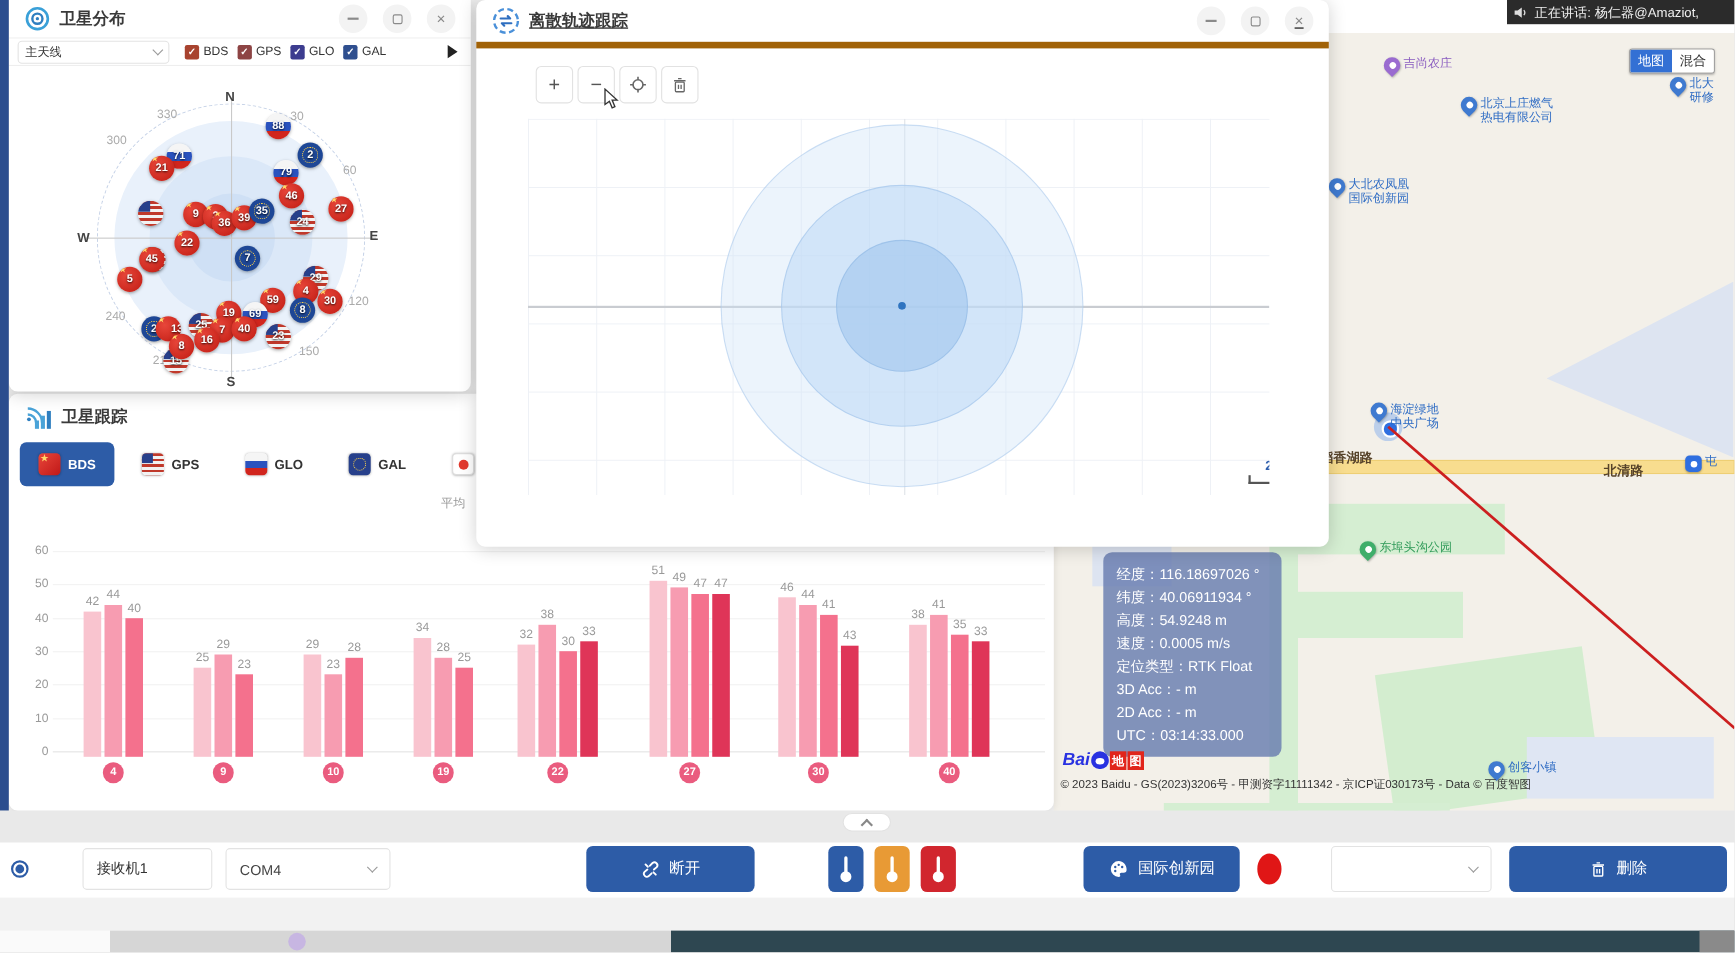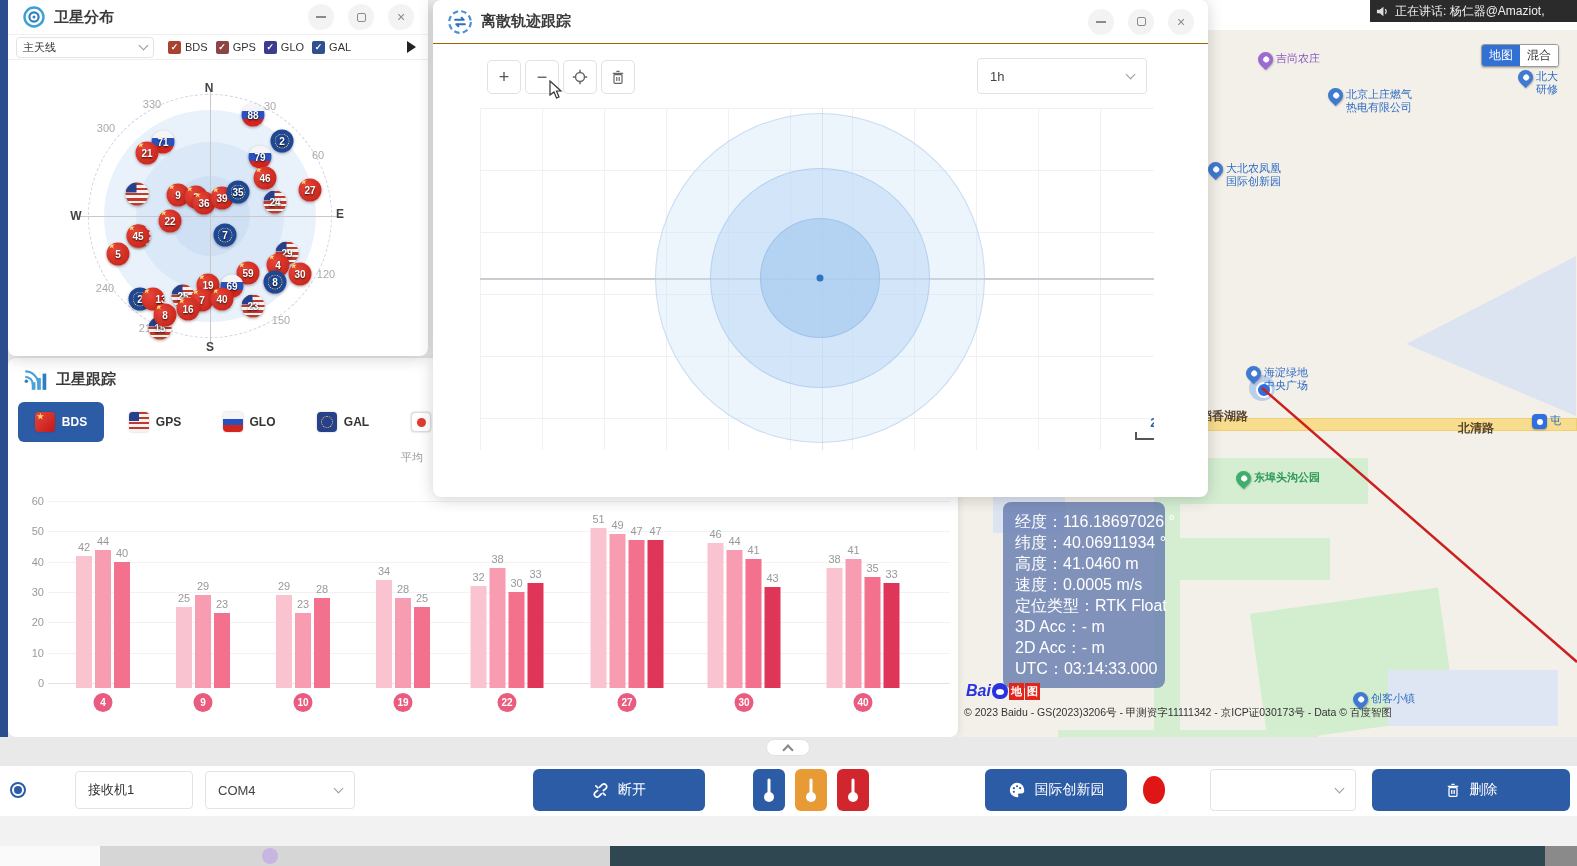--- a/index.html
+++ b/index.html
@@ -36,21 +36,21 @@
 .sat.BDS::before { content:"★"; position:absolute; left:2px; top:-1px; font-size:7px; color:#ffd76a; text-shadow:none; }
 .sat.GPS { background:repeating-linear-gradient(180deg,#c0392b 0 2.6px,#f2f2f2 2.6px 5.2px);margin-top:44px; }
 .sat.GPS::before { content:""; position:absolute; left:0; top:0; width:11px; height:10px; background:#27408b; }
 .sat.GLO { background:linear-gradient(180deg,#f5f5f5 0 34%,#2a52be 34% 67%,#d1251d 67% 100%); }
 .sat.GAL { background:#1e4796; }
 .sat.GAL::before { content:""; position:absolute; inset:4px; border:1px dotted #ffd24a; border-radius:50%; }
 .sat span { position:relative; z-index:1; }
 
 
 #win-traj { left:433px; top:0; width:775px; height:497px; z-index:4; }
-#win-traj .titlebar { height:44px; border-bottom:1px solid #a16207; }
+#win-traj .titlebar { height:44px; border-bottom:6px solid #a16207;text-decoration:underline; }
 .tool-btn { position:absolute; width:34px; height:34px; border:1px solid #e2e2e2; border-radius:5px; background:#fff; display:flex; align-items:center; justify-content:center; color:#555; font-size:18px; }
 #traj-range { position:absolute; left:544px; top:58px; width:170px; height:36px; }
 #traj-plot { position:absolute; left:47px; top:108px; width:674px; height:342px;
   background-image:linear-gradient(#eef1f6 1px, transparent 1px), linear-gradient(90deg,#eef1f6 1px, transparent 1px);
   background-size:62px 62px; overflow:hidden; }
 .tcirc { position:absolute; border-radius:50%; transform:translate(-50%,-50%); }
 #traj-scale { position:absolute; left:655px; top:308px; width:58px; text-align:center; }
 #traj-scale .lbl { font-size:12px; font-weight:bold; color:#2f5fae; }
 #traj-scale .bracket { height:8px; border-left:2px solid #555; border-right:2px solid #555; border-bottom:2px solid #555; margin-top:2px; }
 
@@ -93,21 +93,21 @@
 .poi.purple .pin { background:#9a6bd0; } .poi.purple .ptext { color:#8a5cc0; }
 .poi.green .pin { background:#3fae6a; } .poi.green .ptext { color:#2f9a58; }
 .poi.metro .pin { background:#2f6fe0; border-radius:4px; transform:none; } .poi.metro .ptext { color:#2f6cc4; }
 #pos-marker { position:absolute; width:26px; height:26px; border-radius:50%; background:rgba(64,134,238,.30); transform:translate(-50%,-50%); }
 #pos-marker::after { content:""; position:absolute; left:7px; top:7px; width:12px; height:12px; border-radius:50%; background:#2f6fe0; border:2px solid #fff; }
 #map-type { position:absolute; right:18px; top:14px; display:flex; border:1px solid #9a9a9a; border-radius:3px; overflow:hidden; box-shadow:0 1px 2px rgba(0,0,0,.25); }
 #map-type .mt { padding:2px 7px; font-size:12px; }
 #map-type .mt.active { background:#3370d4; color:#fff; }
 #map-type .mt.plain { background:#fff; color:#333; }
 #info-panel { position:absolute; left:45px; top:472px; width:162px; border-radius:8px; background:rgba(104,124,176,.82); padding:9px 12px; z-index:3; }
-#info-panel .row { font-size:16px; color:#fff; line-height:21px; white-space:nowrap; }
+#info-panel .row { font-size:13px; color:#fff; line-height:21px; white-space:nowrap; }
 #baidu-logo { position:absolute; left:8px; top:652px; display:flex; align-items:center; gap:1px; z-index:3; }
 #baidu-logo .bai { color:#2932e1; font-weight:bold; font-size:16px; font-style:italic; }
 #baidu-logo .paw { width:16px; height:16px; border-radius:50% 50% 45% 45%; background:#2932e1; position:relative; }
 #baidu-logo .paw::after { content:""; position:absolute; left:4px; top:6px; width:8px; height:6px; border-radius:50%; background:#fff; }
 #baidu-logo .rchar { background:#e1251b; color:#fff; font-size:11px; padding:1px 2px; font-weight:bold; }
 #map-copyright { position:absolute; left:6px; top:676px; font-size:10.5px; color:#333; z-index:3; white-space:nowrap; }
 #redline { position:absolute; left:0; top:0; z-index:2; }
 
 
 #strip-gray { position:absolute; left:0; top:737px; width:1577px; height:29px; background:#e9e9e9; z-index:5; }
@@ -180,21 +180,21 @@
             <div>国际创新园</div>
           </div>
         </div>
         <div class="poi blue" style="left: 288px; top: 336px;">
           <span class="pin"></span>
           <div class="ptext">
             <div>海淀绿地</div>
             <div>中央广场</div>
           </div>
         </div>
-        <div class="poi green" style="left: 278px; top: 441px; font-weight: bold;">
+        <div class="poi green" style="left: 278px; top: 462px;">
           <span class="pin"></span>
           <div class="ptext">
             <div>东埠头沟公园</div>
           </div>
         </div>
         <div class="poi blue" style="left: 395px; top: 662px;">
           <span class="pin"></span>
           <div class="ptext">
             <div>创客小镇</div>
           </div>
@@ -210,21 +210,21 @@
         <span class="roadlabel" style="left: 500px; top: 390px;">北清路</span>
         <span class="roadlabel" style="left: 242px; top: 378px;">稻香湖路</span>
       </div>
     <div id="map-type">
       <div class="mt active">地图</div>
       <div class="mt plain">混合</div>
     </div>
     <div id="info-panel">
         <div class="row">经度：116.18697026 °</div>
         <div class="row">纬度：40.06911934 °</div>
-        <div class="row">高度：41.0460 m</div>
+        <div class="row">高度：54.9248 m</div>
         <div class="row">速度：0.0005 m/s</div>
         <div class="row">定位类型：RTK Float</div>
         <div class="row">3D Acc：- m</div>
         <div class="row">2D Acc：- m</div>
         <div class="row">UTC：03:14:33.000</div>
       </div>
     <div id="baidu-logo">
       <span class="bai">Bai</span>
       <span class="paw"></span>
       <span class="rchar">地</span>
@@ -594,24 +594,20 @@
         <circle cx="10" cy="10" r="5" fill="none" stroke="#666" stroke-width="1.6"></circle>
         <path d="M10 2v3M10 15v3M2 10h3M15 10h3" stroke="#666" stroke-width="1.6"></path>
       </svg>
     </div>
     <div class="tool-btn" style="left:168px;top:60px;">
       <svg width="16" height="16" viewBox="0 0 20 20">
         <rect x="5" y="7" width="10" height="11" rx="1" fill="none" stroke="#666" stroke-width="1.5"></rect>
         <path d="M3.5 5.5h13M8 3h4M8.5 10v5M11.5 10v5" stroke="#666" stroke-width="1.5"></path>
       </svg>
     </div>
-    <div id="traj-range" class="sel">
-      <span>1h</span>
-      <span class="chev"></span>
-    </div>
     <div id="traj-plot">
       <div class="axisline" style="left:0;top:170px;width:674px;height:2px;background:#c9ccd1;"></div>
       <div class="axisline" style="left:342px;top:0;width:1px;height:342px;background:#dfe3e8;"></div>
       <div class="tcirc" style="left:340px;top:170px;width:330px;height:330px;background:rgba(205,226,247,.38);border:1px solid rgba(170,200,235,.55);"></div>
       <div class="tcirc" style="left:340px;top:170px;width:220px;height:220px;background:rgba(190,217,245,.55);border:1px solid rgba(160,195,233,.6);"></div>
       <div class="tcirc" style="left:340px;top:170px;width:120px;height:120px;background:rgba(166,203,240,.7);border:1px solid rgba(150,188,230,.7);"></div>
       <div class="tcirc" style="left:340px;top:170px;width:7px;height:7px;background:#2f74c0;"></div>
       <div id="traj-scale">
         <div class="lbl">2.5m</div>
         <div class="bracket"></div>
@@ -628,21 +624,21 @@
       <span class="chev-up"></span>
     </div>
 
   <div id="toolbar">
     <div id="radio"></div>
     <input id="receiver-input" value="接收机1" style="">
     <div class="sel" style="position:absolute;left:205px;top:5px;width:150px;height:38px;">
       <span>COM4</span>
       <span class="chev"></span>
     </div>
-    <div class="btn-blue" style="left:533px;top:3px;width:172px;height:42px;">
+    <div class="btn-blue" style="left:533px;top:3px;width:153px;height:42px;">
       <svg width="17" height="17" viewBox="0 0 20 20">
         <g stroke="#fff" stroke-width="2" fill="none" stroke-linecap="round">
           <path d="M9 6 L12 3 a3.2 3.2 0 0 1 4.5 4.5 L13.5 10"></path>
           <path d="M11 14 L8 17 a3.2 3.2 0 0 1 -4.5 -4.5 L6.5 10"></path>
           <path d="M13 13 L15.5 15.5"></path>
             <path d="M7 7 L4.5 4.5"></path>
         </g>
       </svg>
       <span>断开</span>
     </div>

